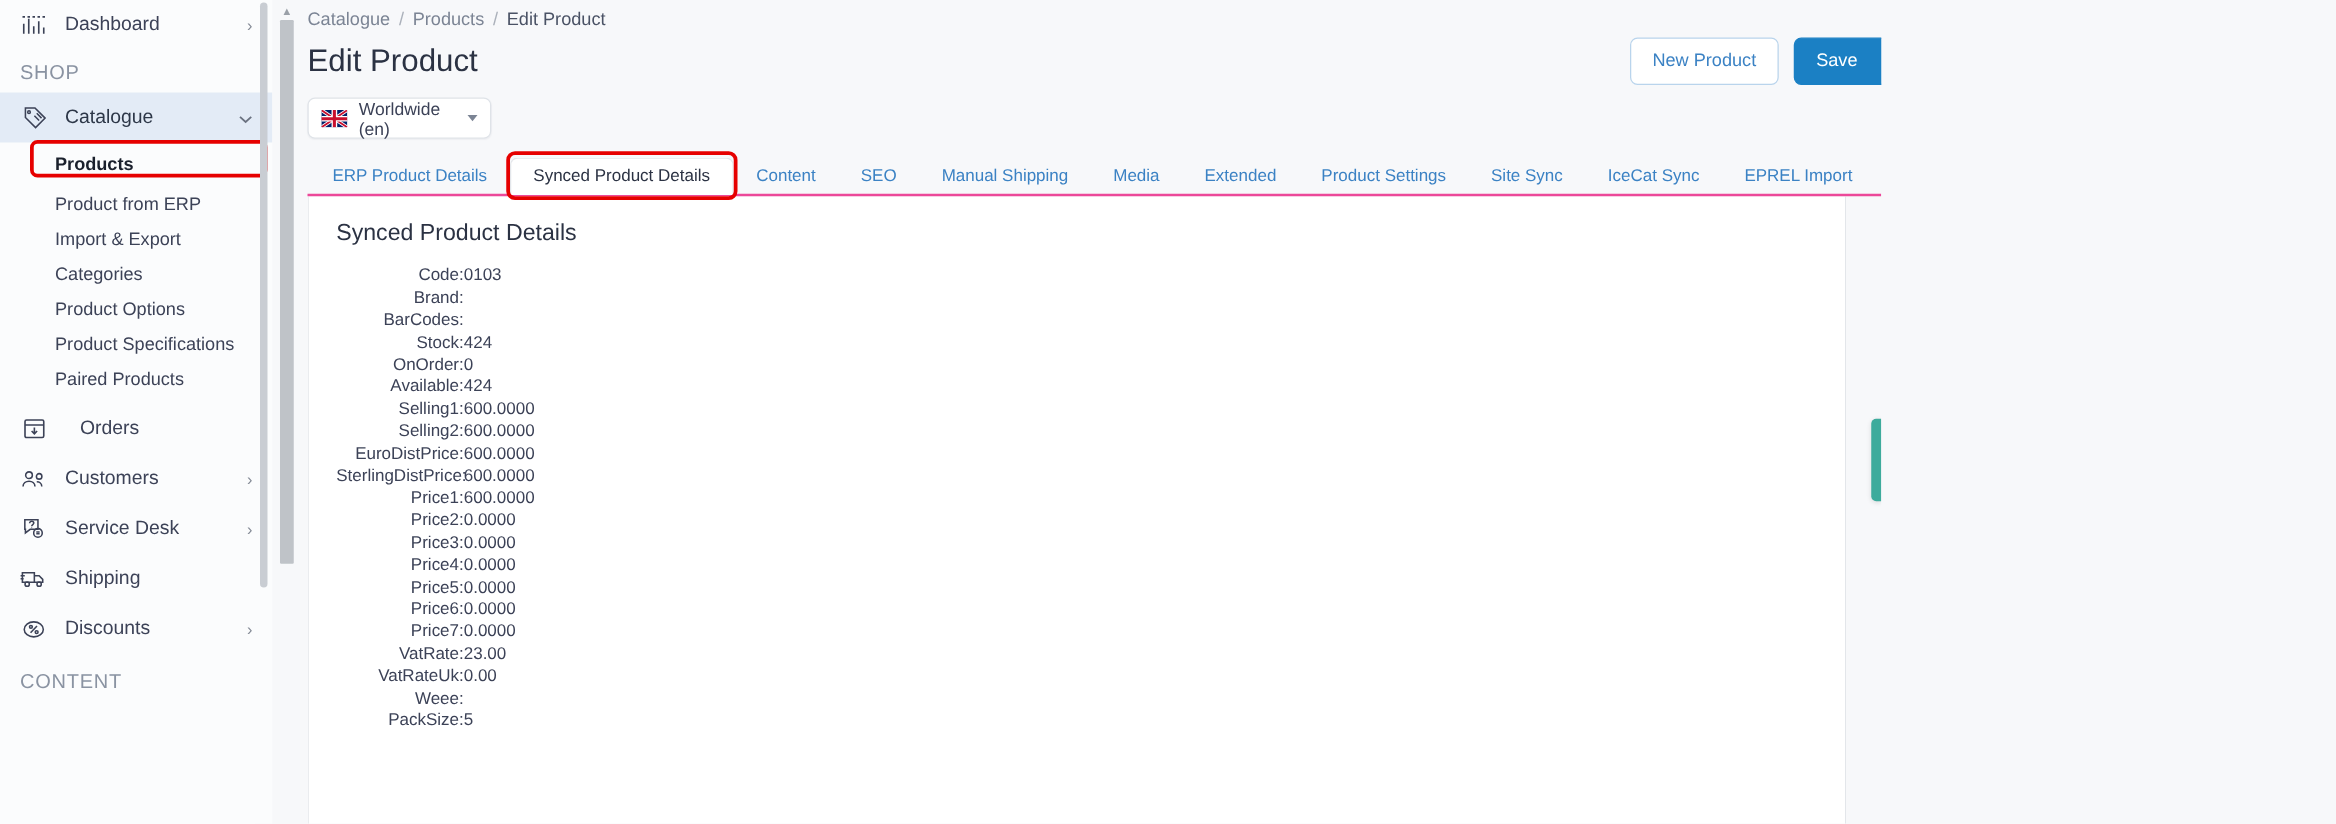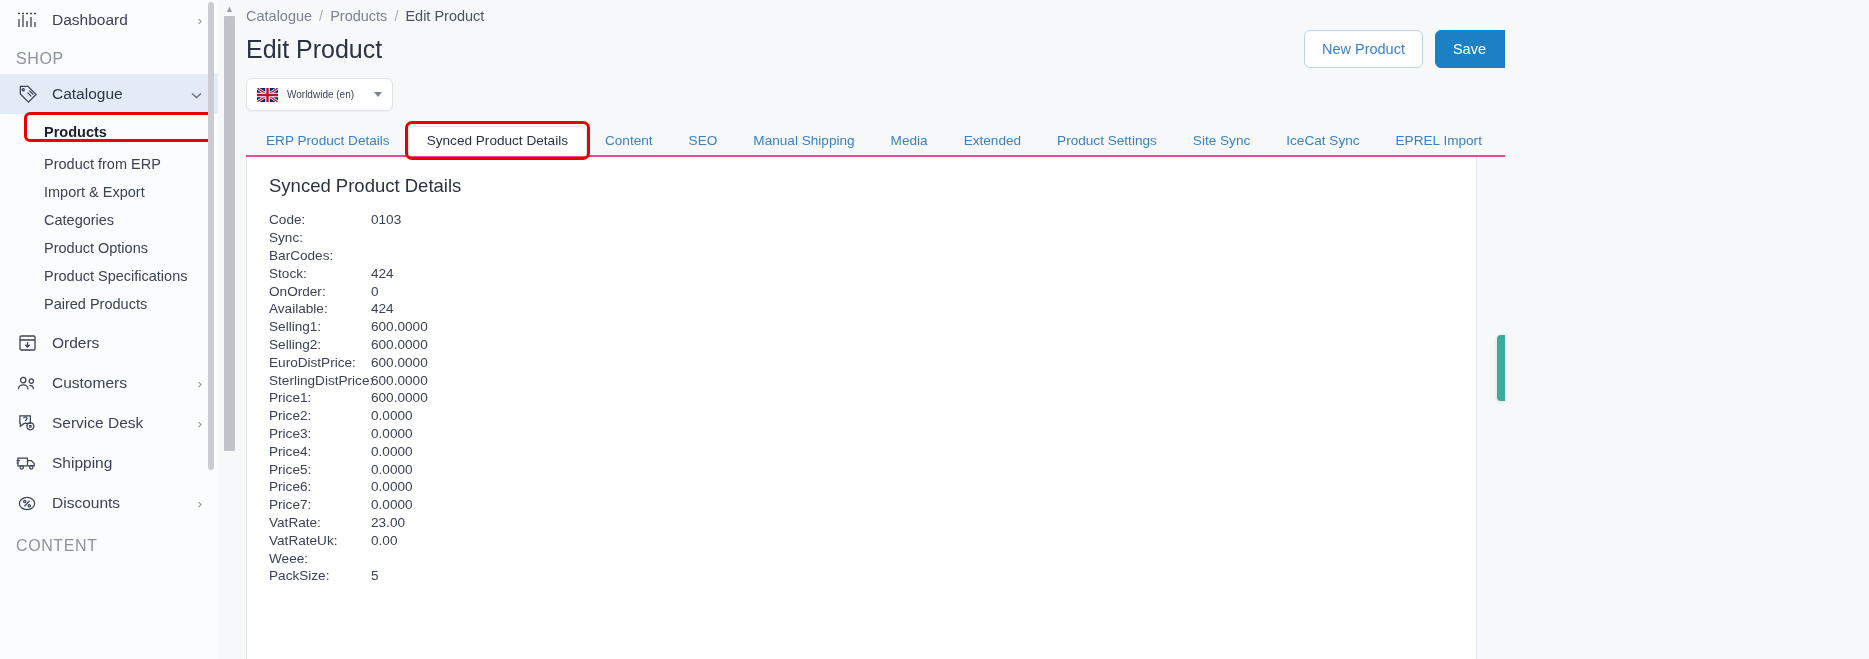--- a/index.html
+++ b/index.html
@@ -98,21 +98,21 @@
     cursor: pointer; padding: 0 17px; white-space: nowrap;
   }
   .btn-outline { border: 1px solid #b9d4ec; color: #3b82c4; background: #fff; }
   .btn-primary { background: #1b80c4; color: #fff; border: 1px solid #1b80c4; }
 
   .lang-select {
     margin-top: 14px;
     width: 147px; height: 33px;
     background: #fff; border: 1px solid #dfe3e8; border-radius: 6px;
     display: flex; align-items: center; padding: 0 10px;
-    font-size: 10px; color: #3c4257; cursor: pointer;
+    font-size: 14px; color: #3c4257; cursor: pointer;
     box-shadow: 0 1px 1px rgba(16,24,40,.04);
   }
   .flag { width: 21px; height: 14px; flex: 0 0 21px; border-radius: 1px; overflow: hidden; }
   .lang-label { margin-left: 9px; flex: 1; }
   .caret { width: 0; height: 0; border-left: 4.5px solid transparent;
            border-right: 4.5px solid transparent; border-top: 5px solid #7b8494; }
 
   
   .tabs {
     margin-top: 16px; display: flex; align-items: flex-end;
@@ -134,21 +134,21 @@
     border: 3px solid #e60000; border-radius: 7px; pointer-events: none;
   }
 
   
   .panel {
     background: #fff; border: 1px solid #e3e6ea; border-top: none;
     border-radius: 0 0 7px 7px;
     margin-right: 28px; min-height: 520px; padding: 18px 22px 0 22px;
   }
   .panel-title { font-size: 18.5px; color: #2b3243; font-weight: 400; }
-  .kv { margin-top: 14px; }
+  .kv { margin-top: 14px; text-align: right; }
   .kv-row { display: flex; height: 17.8px; align-items: center; }
   .kv-k { width: 102px; flex: 0 0 102px; font-size: 13.6px; color: #3c4257; white-space: nowrap; }
   .kv-v { font-size: 13.6px; color: #3c4257; white-space: nowrap; }
 
   
   .edge-tab {
     position: absolute; right: 0; top: 335px;
     width: 8px; height: 66px; background: #3dab9c;
     border-radius: 4px 0 0 4px; cursor: pointer;
     box-shadow: 0 1px 4px rgba(0,0,0,.13);
@@ -209,21 +209,21 @@
           <span>Product Options</span>
         </div>
         <div class="sub-item">
           <span>Product Specifications</span>
         </div>
         <div class="sub-item">
           <span>Paired Products</span>
         </div>
       </div>
 
-      <div class="nav-item" style="margin-top:5px;">
+      <div class="nav-item" style="margin-top:5px;gap:12px;">
         <span class="ico">
           <svg width="19" height="20" viewBox="0 0 19 20" fill="none" stroke="#3c4257" stroke-width="1.3">
             <rect x="2" y="3" width="15" height="14" rx="1.2"></rect>
             <path d="M2 7h15M9.5 9v5M7.3 11.8l2.2 2.2 2.2-2.2"></path>
           </svg>
         </span>
         <span class="lbl">Orders</span>
         <span class="chev"></span>
       </div>
 
@@ -340,21 +340,21 @@
       </div>
 
       <div class="panel">
         <div class="panel-title">Synced Product Details</div>
         <div class="kv">
           <div class="kv-row">
               <span class="kv-k">Code:</span>
               <span class="kv-v">0103</span>
             </div>
           <div class="kv-row">
-              <span class="kv-k">Sync:</span>
+              <span class="kv-k">Brand:</span>
               <span class="kv-v"></span>
             </div>
           <div class="kv-row">
               <span class="kv-k">BarCodes:</span>
               <span class="kv-v"></span>
             </div>
           <div class="kv-row">
               <span class="kv-k">Stock:</span>
               <span class="kv-v">424</span>
             </div>

